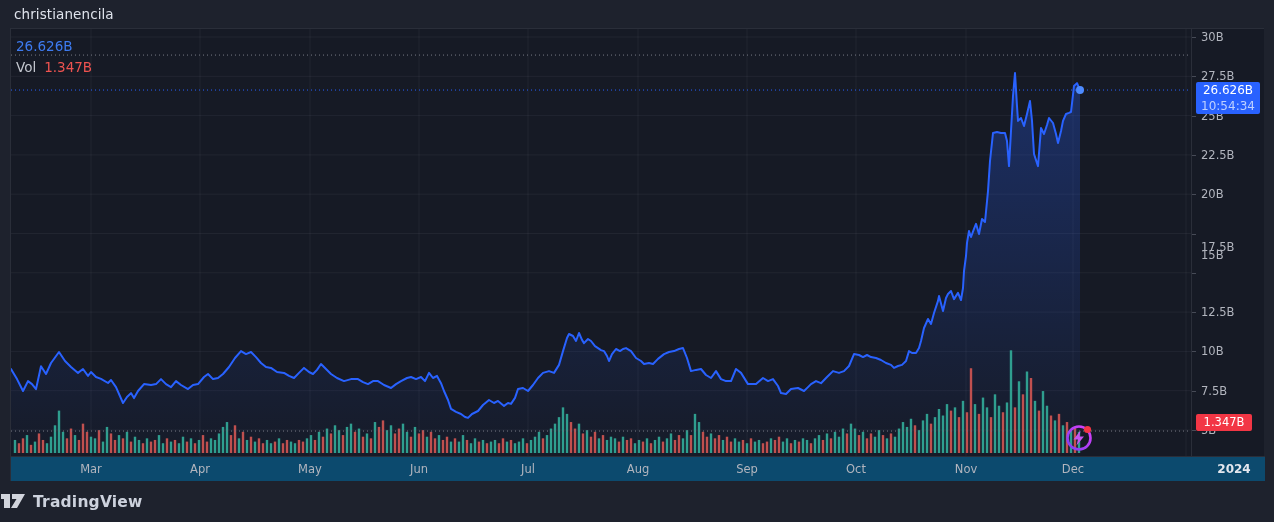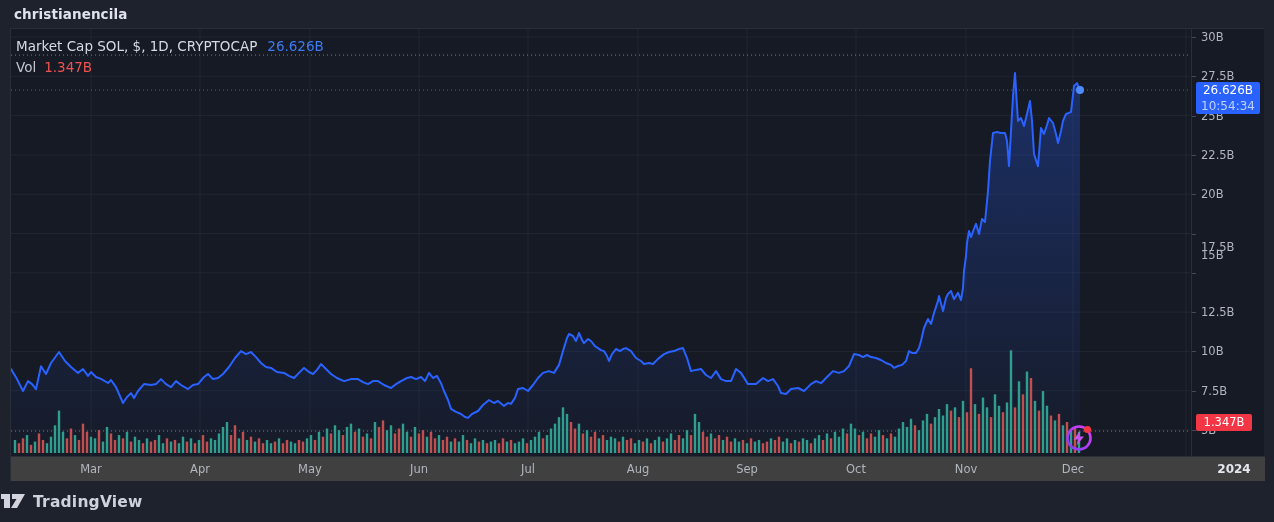--- a/index.html
+++ b/index.html
@@ -10,21 +10,21 @@
     font-family:"DejaVu Sans","Liberation Sans",sans-serif;
     color:#d1d4dc;
     overflow:hidden;
   }
   
   .top-bar {
     position:absolute; left:0; top:0; width:1274px; height:28px;
     display:flex; align-items:center; padding-left:14px;
     font-size:13.5px; color:#dfe3ec; letter-spacing:.1px;
   }
-  .top-bar b { font-weight:bold; }
+  .top-bar b { font-weight:normal; }
   
   .frame {
     position:absolute; left:10px; top:28px; width:1254px; height:453px;
     background:#161a25; border:1px solid #2a2e39;
   }
   .plot {
     position:absolute; left:0; top:0; width:1180px; height:427px;
   }
   svg.chart { position:absolute; left:0; top:0; display:block; }
   
@@ -57,21 +57,21 @@
   }
   .badge-blue .countdown { color:#bdd0ff; }
   .badge-red {
     position:absolute; left:4px; top:385px; width:56px; height:17px; z-index:6;
     background:#f23645; border-radius:2px; text-align:center;
     font-size:11.5px; line-height:17px; color:#ffffff;
   }
   
   .time-axis {
     position:absolute; left:0; top:427px; width:1254px; height:25px;
-    border-top:1px solid #2a2e39; background:#404040;
+    border-top:1px solid #2a2e39; background:#0c4a6e;
   }
   .t-tick {
     position:absolute; top:50%; transform:translate(-50%,-50%);
     font-size:11.5px; color:#b2b5be; white-space:nowrap;
   }
   .t-tick.bold { font-weight:bold; color:#e4e7ee; font-size:12px;margin-left:48px; }
   
   .flash-marker { position:absolute; z-index:7; left:1048px; top:389px; width:40px; height:40px; }
   
   .bottom-bar {
@@ -390,21 +390,20 @@
         <rect x="1066.8" y="402.81" width="2.4" height="21.189999999999998" fill="#2f9e8f"></rect>
         <line x1="0" y1="26.077999999999978" x2="1180" y2="26.077999999999978" stroke="#787b86" stroke-width="1" stroke-dasharray="1,3"></line>
         <line x1="0" y1="61.039279999999984" x2="1180" y2="61.039279999999984" stroke="#2962ff" stroke-width="1" stroke-dasharray="1,3"></line>
         <line x1="0" y1="402.0439" x2="1180" y2="402.0439" stroke="#787b86" stroke-width="1" stroke-dasharray="1,3"></line>
         <polyline points="0.0,340.0 6.0,350.1 12.0,362.0 17.0,352.1 21.0,355.1 25.0,360.1 30.0,337.2 35.0,345.0 40.0,334.0 48.0,323.0 54.0,332.0 60.0,338.0 67.0,343.9 72.0,340.0 77.0,346.9 80.0,343.0 85.0,348.0 90.0,349.9 97.0,354.0 100.0,351.0 105.0,358.1 112.0,374.0 116.0,368.0 120.0,364.1 123.0,369.1 127.0,362.0 133.0,355.1 140.0,356.0 145.0,355.1 150.0,350.1 155.0,355.1 160.0,358.1 165.0,352.1 170.0,356.0 177.0,360.1 182.0,356.0 187.0,355.1 193.0,348.0 197.0,345.0 202.0,350.1 207.0,349.0 212.0,345.0 218.0,338.0 224.0,329.0 230.0,322.1 235.0,325.1 240.0,323.0 245.0,328.1 250.0,334.0 255.0,338.0 260.0,338.9 266.0,343.0 273.0,343.9 278.0,346.9 283.0,349.0 288.0,343.9 293.0,338.9 298.0,343.0 302.0,345.0 306.0,340.9 310.0,335.0 315.0,340.0 320.0,345.0 326.0,349.0 333.0,352.1 340.0,350.1 347.0,350.1 352.0,353.1 357.0,355.1 362.0,352.1 367.0,352.1 373.0,356.0 380.0,359.0 385.0,355.1 390.0,352.1 396.0,349.0 400.0,348.0 405.0,350.1 410.0,348.0 414.0,352.1 418.0,343.9 422.0,349.0 426.0,346.9 430.0,354.2 433.0,362.0 437.0,371.0 440.0,379.9 445.0,382.9 450.0,385.0 454.0,388.0 457.0,388.9 461.0,385.0 467.0,382.0 472.0,376.0 478.0,371.0 483.0,374.0 487.0,371.9 493.0,376.9 497.0,374.0 500.0,374.9 504.0,368.9 507.0,360.0 512.0,359.0 517.0,362.0 522.0,356.0 527.0,349.0 532.0,343.9 538.0,342.1 543.0,343.9 548.0,335.9 552.0,322.1 556.0,309.0 558.0,305.0 562.0,307.0 565.0,312.0 568.0,304.0 571.0,310.9 573.0,314.1 577.0,310.0 580.0,312.0 584.0,317.1 587.0,319.1 590.0,321.1 593.0,322.1 596.0,327.0 598.0,332.0 601.0,325.1 605.0,320.0 609.0,322.1 612.0,320.0 615.0,319.1 620.0,322.1 625.0,329.0 630.0,332.0 633.0,335.0 638.0,334.0 642.0,335.0 647.0,329.9 653.0,325.1 658.0,323.0 663.0,322.1 668.0,320.0 672.0,319.1 676.0,329.0 680.0,342.1 685.0,340.9 690.0,340.0 695.0,346.0 700.0,349.0 705.0,342.1 710.0,350.1 715.0,352.1 720.0,352.1 725.0,340.0 730.0,343.9 737.0,355.1 745.0,355.1 752.0,349.0 757.0,352.1 762.0,350.1 767.0,357.0 770.0,364.1 775.0,365.0 780.0,360.0 787.0,359.0 793.0,362.0 797.0,358.1 800.0,355.1 805.0,352.1 810.0,354.2 816.0,348.0 822.0,342.1 828.0,343.9 833.0,342.1 838.0,337.0 843.0,325.1 848.0,326.0 852.0,328.1 856.0,326.0 860.0,328.1 865.0,329.0 870.0,331.0 875.0,334.0 880.0,335.9 883.0,338.9 887.0,337.0 891.0,335.9 895.0,332.0 898.0,322.1 901.0,324.0 905.0,324.0 908.0,319.1 910.0,312.0 913.0,299.0 917.0,290.0 920.0,295.0 923.0,284.0 927.0,271.9 928.0,267.1 932.0,282.0 935.0,269.0 937.0,265.0 940.0,262.0 943.0,270.1 947.0,263.9 950.0,271.0 952.0,259.0 953.0,242.1 955.0,227.0 956.0,213.9 958.0,202.0 960.0,208.0 963.0,199.9 965.0,194.9 968.0,205.0 971.0,190.0 974.0,193.0 977.0,162.1 979.0,132.0 982.0,104.0 986.0,103.1 990.0,104.0 994.0,104.0 996.0,112.1 998.0,137.1 1000.0,102.0 1002.0,67.0 1004.0,44.0 1006.0,77.0 1007.0,91.9 1010.0,89.0 1013.0,97.0 1016.0,85.0 1019.0,72.0 1021.0,91.9 1023.0,125.0 1027.0,137.1 1030.0,99.0 1033.0,105.0 1036.0,96.0 1038.0,89.0 1042.0,94.0 1045.0,105.0 1047.0,114.0 1050.0,102.0 1052.0,91.9 1055.0,85.0 1058.0,83.9 1060.0,83.0 1063.0,57.0 1066.0,54.1 1069.0,61.0" fill="none" stroke="#2962ff" stroke-width="2" stroke-linejoin="round" stroke-linecap="round"></polyline>
         <circle cx="1069" cy="61.039279999999984" r="4" fill="#4d8bff"></circle>
       </svg>
 
     <div class="legend">
       <div class="row">
-        <span class="title">Market Cap SOL, $, 1D, CRYPTOCAP</span>
         <span class="values">26.626B</span>
       </div>
       <div class="row vol-row">
         <span class="vol-label">Vol</span>
         <span class="vol-value">1.347B</span>
       </div>
     </div>
 
     <div class="flash-marker">
       <svg width="40" height="40" viewBox="0 0 40 40">

